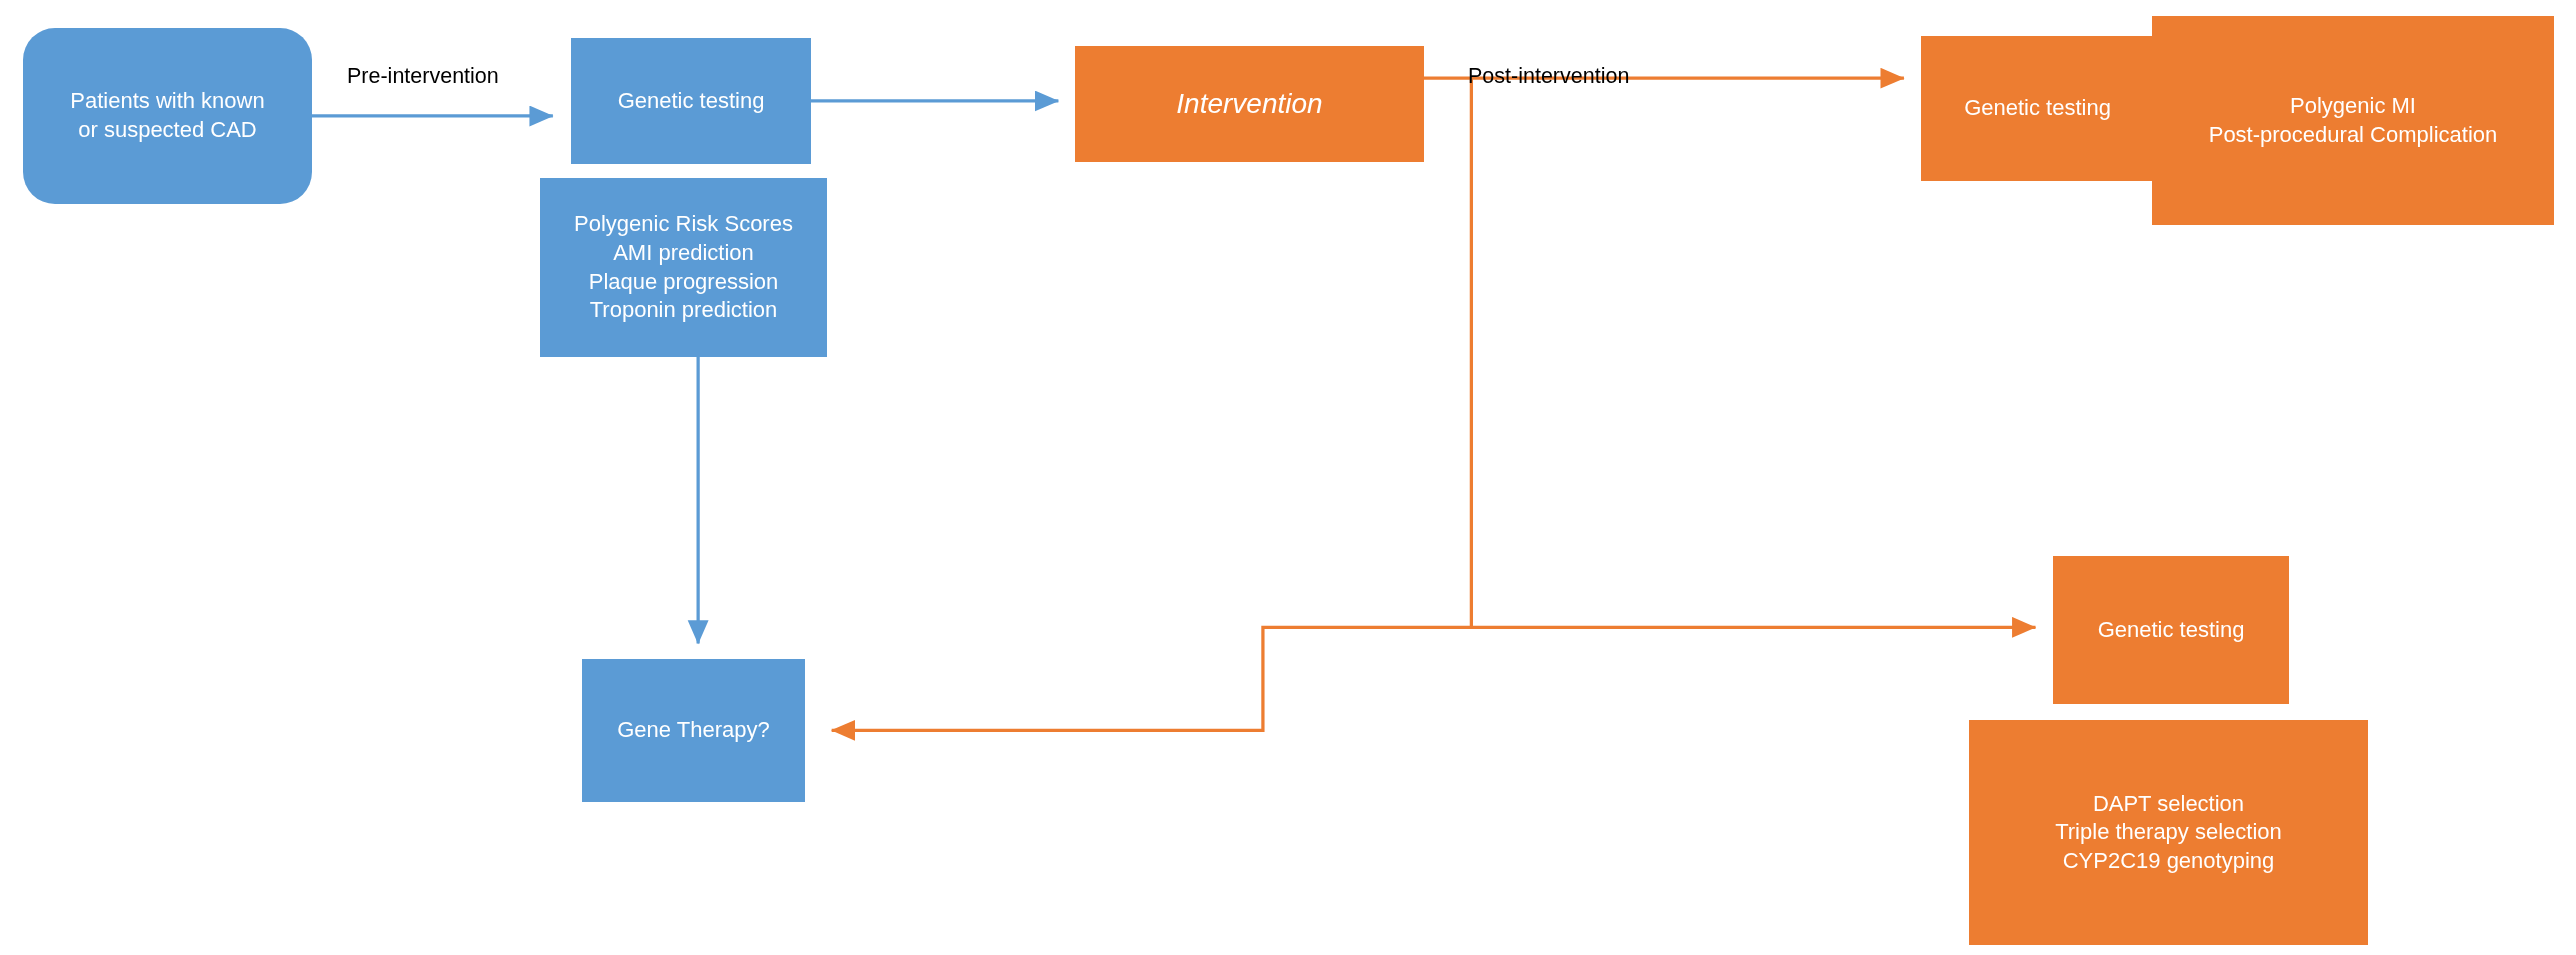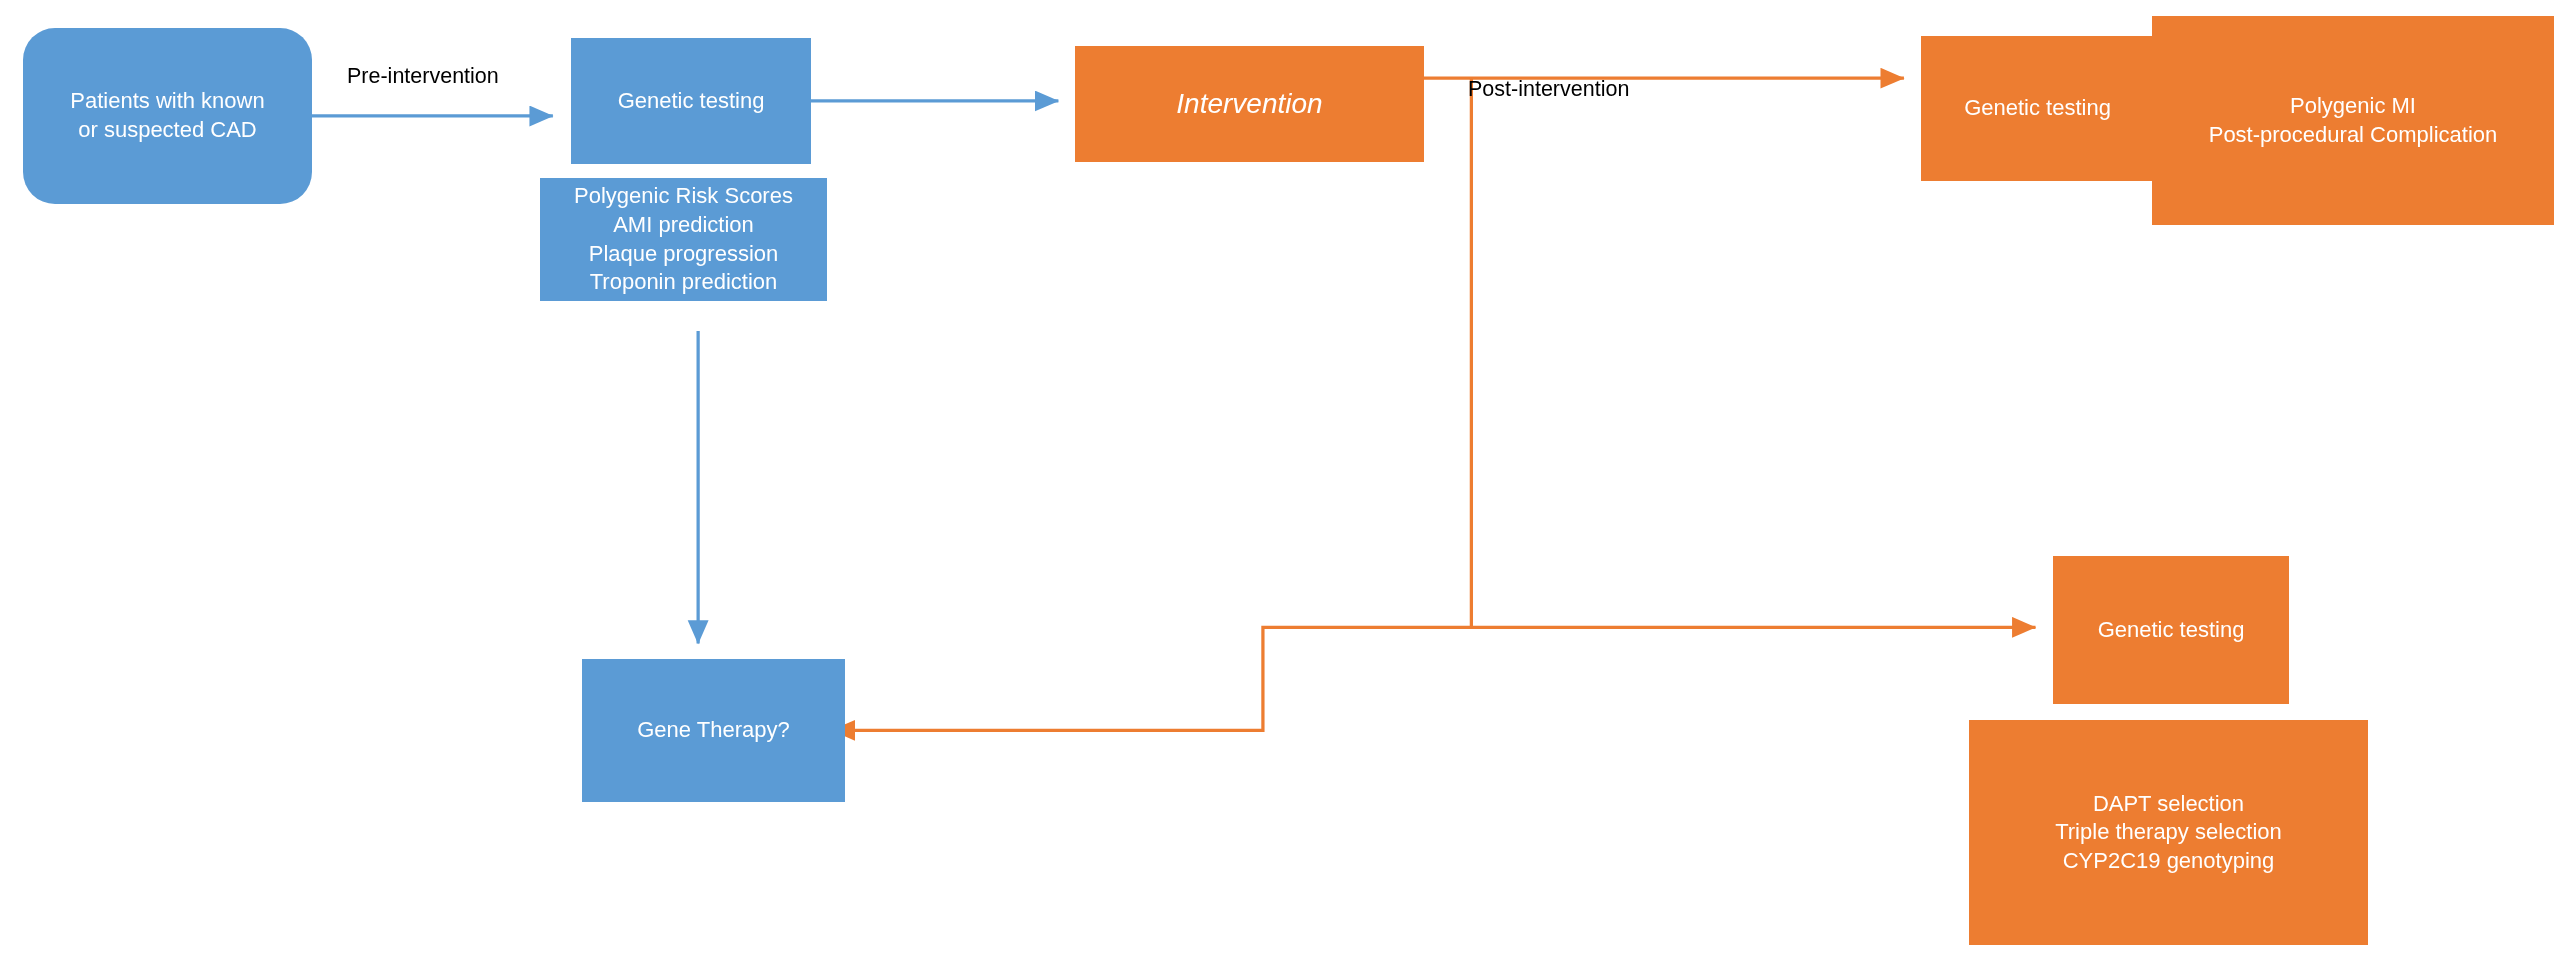--- a/index.html
+++ b/index.html
@@ -81,28 +81,28 @@
 
   <div class="node node-blue" style="left:23px; top:28px; width:289px; height:176px; font-size:22px;border-radius:32px;">
     <span>Patients with known
 or suspected CAD</span>
   </div>
 
   <div class="node node-blue" style="left:571px; top:38px; width:240px; height:126px; font-size:22px;">
     <span>Genetic testing</span>
   </div>
 
-  <div class="node node-blue" style="left:540px; top:178px; width:287px; height:123px; font-size:22px;">
+  <div class="node node-blue" style="left:540px; top:178px; width:287px; height:179px; font-size:22px;">
     <span>Polygenic Risk Scores
 AMI prediction
 Plaque progression
 Troponin prediction</span>
   </div>
 
-  <div class="node node-blue" style="left:582px; top:659px; width:263px; height:143px; font-size:22px;">
+  <div class="node node-blue" style="left:582px; top:659px; width:223px; height:143px; font-size:22px;">
     <span>Gene Therapy?</span>
   </div>
 
   <div class="node node-orange" style="left:1075px; top:46px; width:349px; height:116px; font-size:28px;font-style:italic;">
     <span>Intervention</span>
   </div>
 
   <div class="node node-orange" style="left:1921px; top:36px; width:233px; height:145px; font-size:22px;">
     <span>Genetic testing</span>
   </div>
@@ -117,16 +117,16 @@
   </div>
 
   <div class="node node-orange" style="left:1969px; top:720px; width:399px; height:225px; font-size:22px;">
     <span>DAPT selection
 Triple therapy selection
 CYP2C19 genotyping</span>
   </div>
 
   <div class="edge-label" style="left:347px; top:65px; font-size:21.5px;text-align:right;">Pre-intervention</div>
 
-  <div class="edge-label" style="left:1468px; top:78px; font-size:21.5px;">Post-intervention</div>
+  <div class="edge-label" style="left:1468px; top:65px; font-size:21.5px;">Post-intervention</div>
 
 </div>
 
 
 </body></html>

